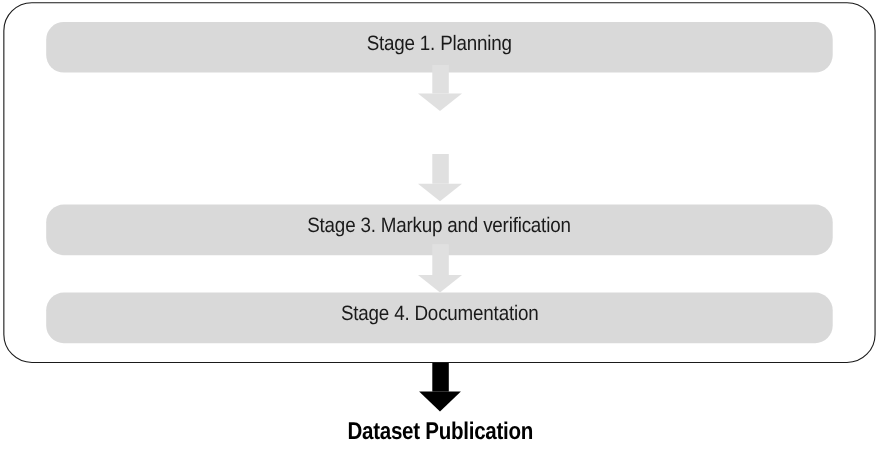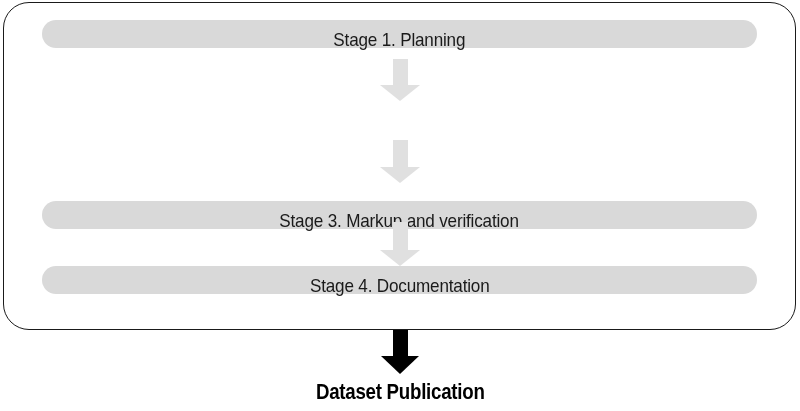--- a/index.html
+++ b/index.html
@@ -25,38 +25,38 @@
     box-sizing: border-box;
     border: 1.5px solid var(--frame_border, #1a1a1a);
     border-radius: 26px;
     background: transparent;
   }
   
   .stage {
     position: absolute;
     left: 42px;
     width: 715px;
-    height: 28px;
+    height: 46px;
     border-radius: 16px;
     background: var(--box_fill, #d9d9d9);
     text-align: center;
     line-height: 39px;
     font-size: 19px;
     color: var(--text, #1a1a1a);
     white-space: nowrap;
   }
   .stage-label {
     display: inline-block;
     transform: scaleX(0.90);
     transform-origin: center center;
     letter-spacing: -0.2px;
   }
   .s1 { top: 20px; }
   .s2 { top: 101px; }
-  .s3 { top: 201px; }
+  .s3 { top: 186px; }
   .s4 { top: 266px; text-align: center; }
 
   
   .flow-arrow {
     position: absolute;
     left: 380px;
     width: 40px;
     display: flex;
     flex-direction: column;
     align-items: center;

